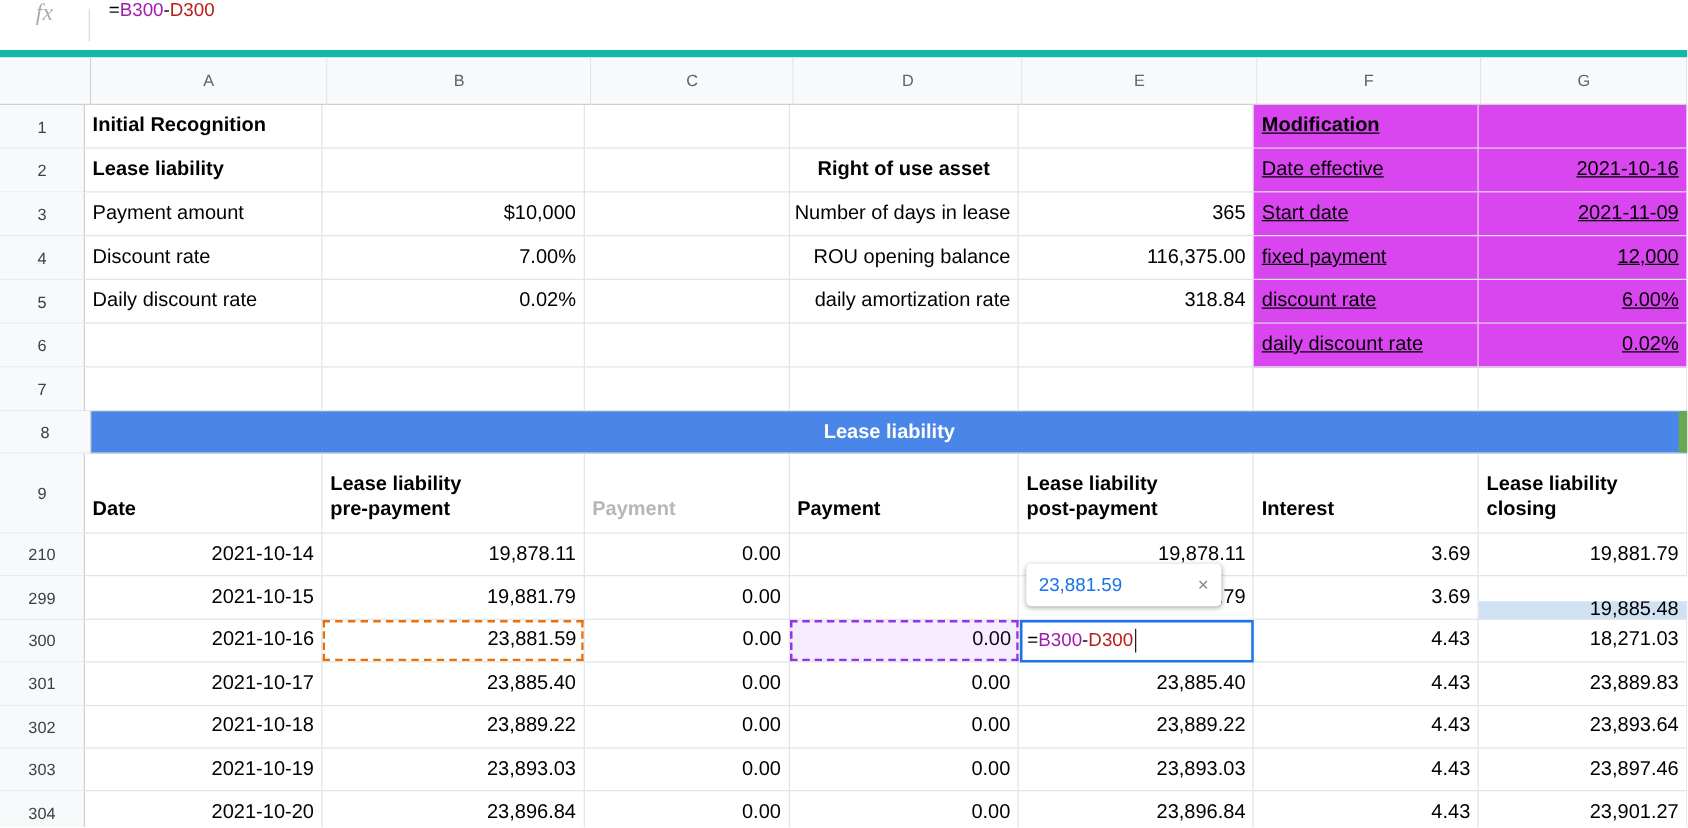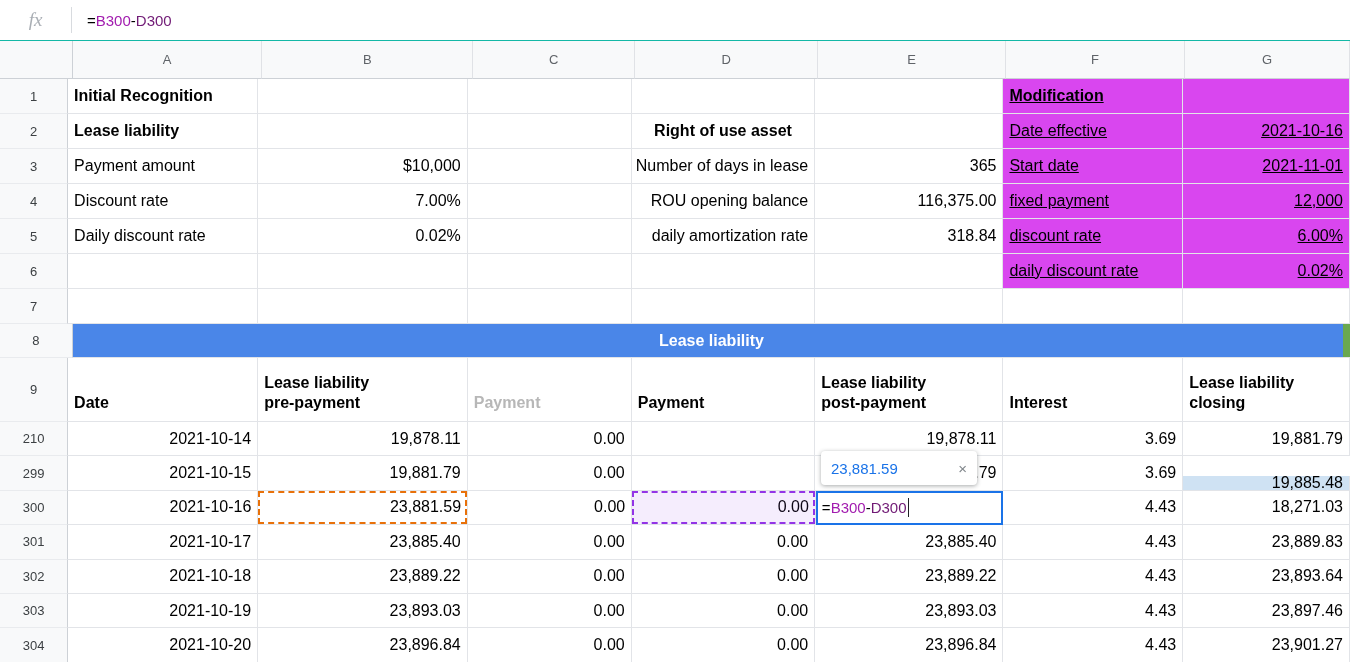--- a/index.html
+++ b/index.html
@@ -1,26 +1,26 @@
 <!DOCTYPE html>
 <html><head>
 <meta charset="utf-8">
 <style>
   html,body{margin:0;padding:0;background:#fff;}
   #app{position:relative;width:1350px;height:662px;background:#fff;overflow:hidden;
        font-family:"Liberation Sans",sans-serif;font-size:16px;color:#000;}
 
   
-  .formula-bar{display:flex;align-items:center;height:40px;background:#fff;border-bottom:1px solid #14b8a6;}
+  .formula-bar{display:flex;align-items:flex-start;height:40px;background:#fff;border-bottom:6px solid #14b8a6;}
   .fx{width:71px;text-align:center;font-family:"Liberation Serif",serif;font-style:italic;
       font-size:19px;color:#a9aeb4;}
   .fb-divider{width:1px;align-self:stretch;margin:7px 0;background:#d8dbdf;}
   .formula-input{flex:1;padding-left:15px;font-size:15px;}
   .tok-orange{color:#a21caf;}
-  .tok-purple{color:#701a75;}
+  .tok-purple{color:#b91c1c;}
 
   
   .col-headers{display:flex;height:38px;}
   .corner{width:72px;background:#f8f9fa;border-right:1px solid #cdd1d6;border-bottom:1px solid #cdd1d6;}
   .colh{display:flex;align-items:center;justify-content:center;background:#f8f9fa;font-size:13px;color:#5f6368;
         border-right:1px solid #e0e2e6;border-bottom:1px solid #cdd1d6;}
 
   
   .row{display:flex;}
   .trow{height:35px;}
@@ -112,21 +112,21 @@
   </div>
 
   <div class="row trow">
     <div class="rownum">3</div>
     <div class="cell ca">Payment amount</div>
     <div class="cell cb right">$10,000</div>
     <div class="cell cc"></div>
     <div class="cell cd right">Number of days in lease</div>
     <div class="cell ce right">365</div>
     <div class="cell cf mod">Start date</div>
-    <div class="cell cg mod right">2021-11-01</div>
+    <div class="cell cg mod right">2021-11-09</div>
   </div>
 
   <div class="row trow">
     <div class="rownum">4</div>
     <div class="cell ca">Discount rate</div>
     <div class="cell cb right">7.00%</div>
     <div class="cell cc"></div>
     <div class="cell cd right">ROU opening balance</div>
     <div class="cell ce right">116,375.00</div>
     <div class="cell cf mod">fixed payment</div>

